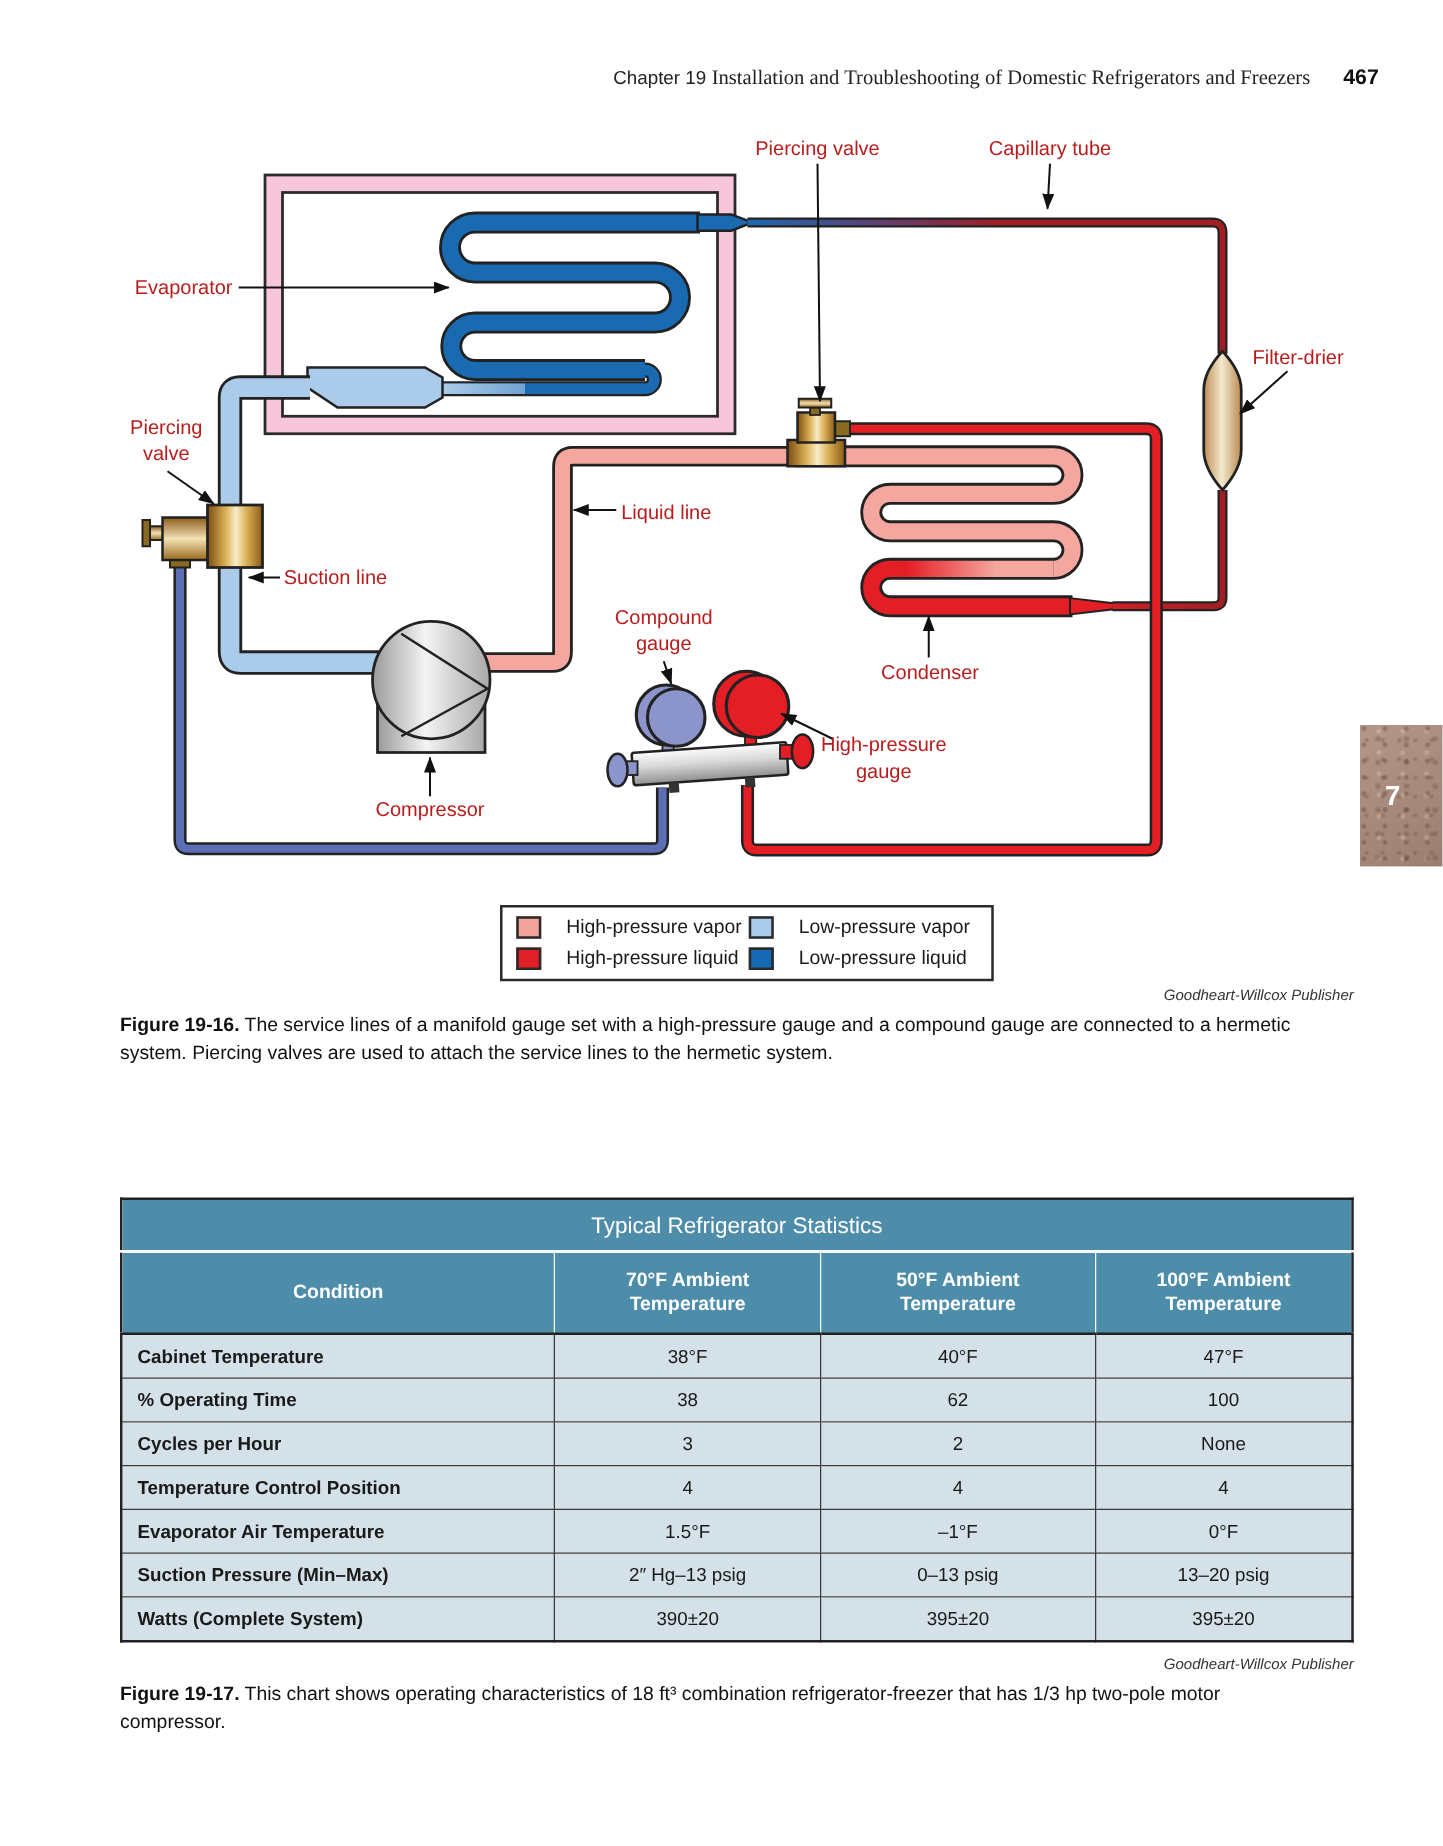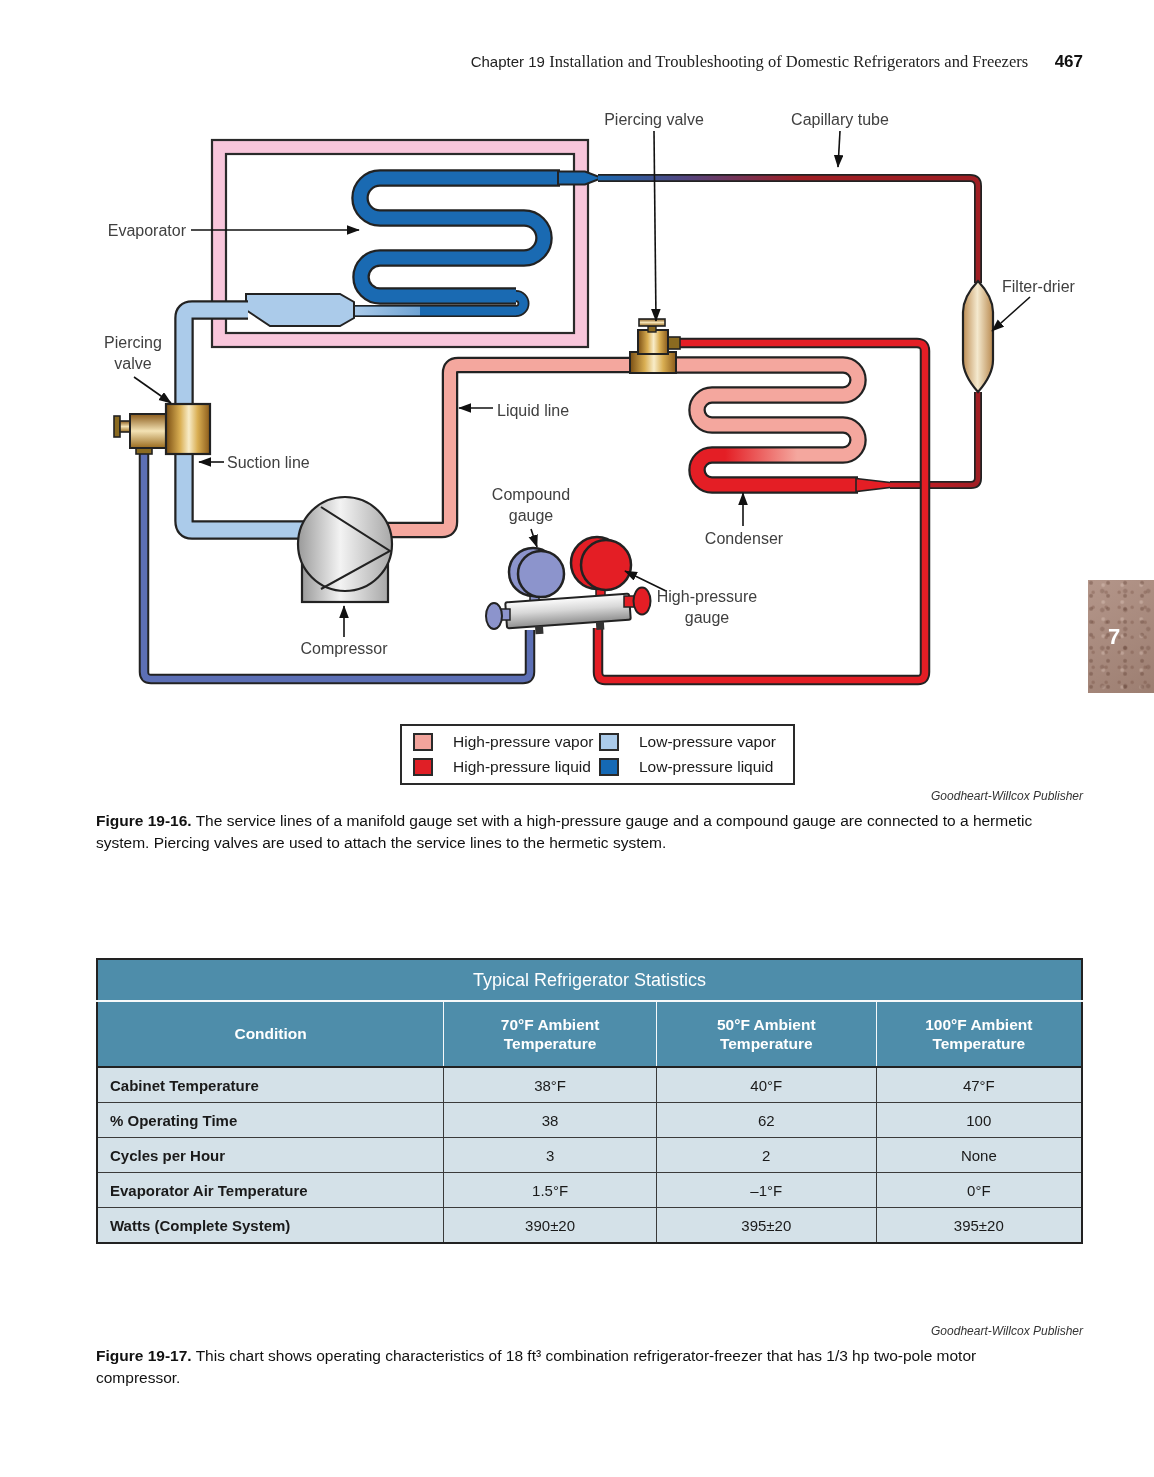--- a/index.html
+++ b/index.html
@@ -1,25 +1,25 @@
 <!DOCTYPE html>
 <html><head>
 <meta charset="utf-8">
 <style>
   html,body{margin:0;padding:0;}
   body{width:1154px;height:1477px;position:relative;overflow:hidden;background:#fff;
        font-family:"Liberation Sans", sans-serif;color:#1a1a1a;}
   .abs{position:absolute;}
   
-  .pg-header{position:absolute;top:52px;left:0;width:1083px;text-align:right;white-space:nowrap;}
+  .pg-header{position:absolute;top:52px;left:0;width:1083px;text-align:right;white-space:nowrap;padding-left:20px;}
   .pg-header .chap{font-family:"Liberation Sans",sans-serif;font-size:15px;color:#222;}
   .pg-header .title{font-family:"Liberation Serif",serif;font-size:16.5px;color:#222;}
   .pg-header .pnum{font-family:"Liberation Sans",sans-serif;font-size:17px;font-weight:bold;margin-left:22px;color:#111;}
   
-  .lbl{position:absolute;font-size:16px;line-height:21px;color:#404040;}
+  .lbl{position:absolute;font-size:16px;line-height:21px;color:#b91c1c;}
   .ctr{text-align:center;}
   .rgt{text-align:right;}
   
   .legend{position:absolute;left:400px;top:724px;width:380px;background:#fff;border:2px solid #2a2a2a;
           display:grid;grid-template-columns:186px auto;padding:7px 0 7px 11px;row-gap:7px;}
   .legend .item{display:flex;align-items:center;gap:20px;font-size:15.5px;}
   .legend .sw{width:16px;height:14px;border:2px solid #2a2a2a;flex:0 0 auto;}
   
   .credit{position:absolute;width:987px;left:96px;text-align:right;font-size:12px;font-style:italic;color:#333;}
   .caption{position:absolute;left:96px;width:950px;font-size:15.5px;line-height:21.5px;color:#111;}
@@ -299,26 +299,38 @@
         <td>62</td>
         <td>100</td>
       </tr>
       <tr>
         <td class="cond">Cycles per Hour</td>
         <td>3</td>
         <td>2</td>
         <td>None</td>
       </tr>
       <tr>
+        <td class="cond">Temperature Control Position</td>
+        <td>4</td>
+        <td>4</td>
+        <td>4</td>
+      </tr>
+      <tr>
         <td class="cond">Evaporator Air Temperature</td>
         <td>1.5°F</td>
         <td>–1°F</td>
         <td>0°F</td>
       </tr>
       <tr>
+        <td class="cond">Suction Pressure (Min–Max)</td>
+        <td>2″ Hg–13 psig</td>
+        <td>0–13 psig</td>
+        <td>13–20 psig</td>
+      </tr>
+      <tr>
         <td class="cond">Watts (Complete System)</td>
         <td>390±20</td>
         <td>395±20</td>
         <td>395±20</td>
       </tr>
     </tbody>
   </table>
 </div>
 
 <div class="credit" style="top:1324px;">Goodheart-Willcox Publisher</div>

